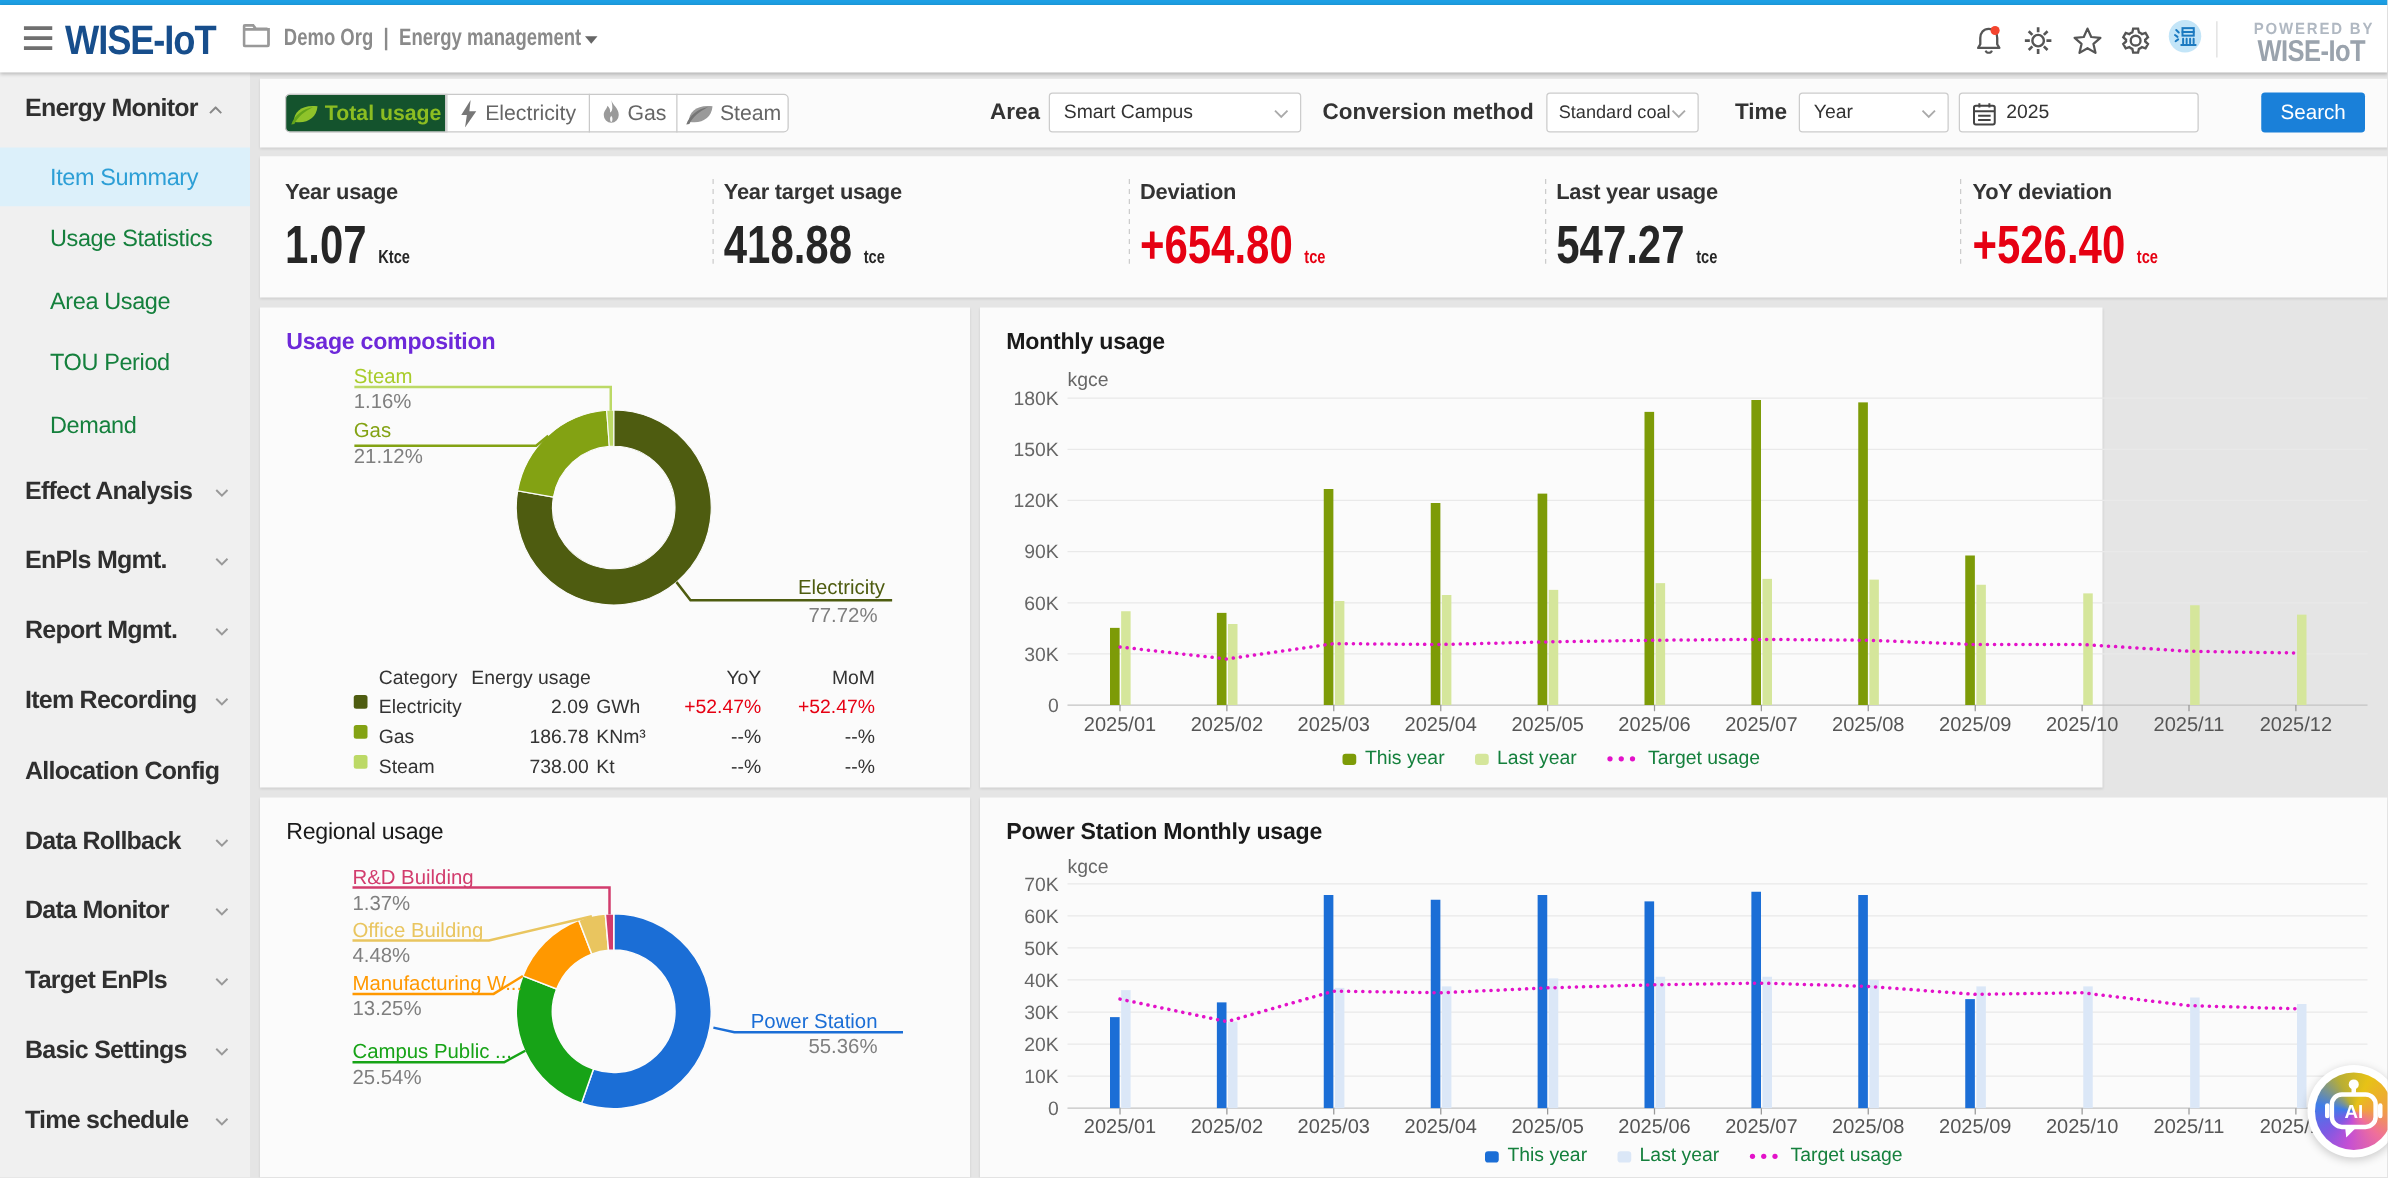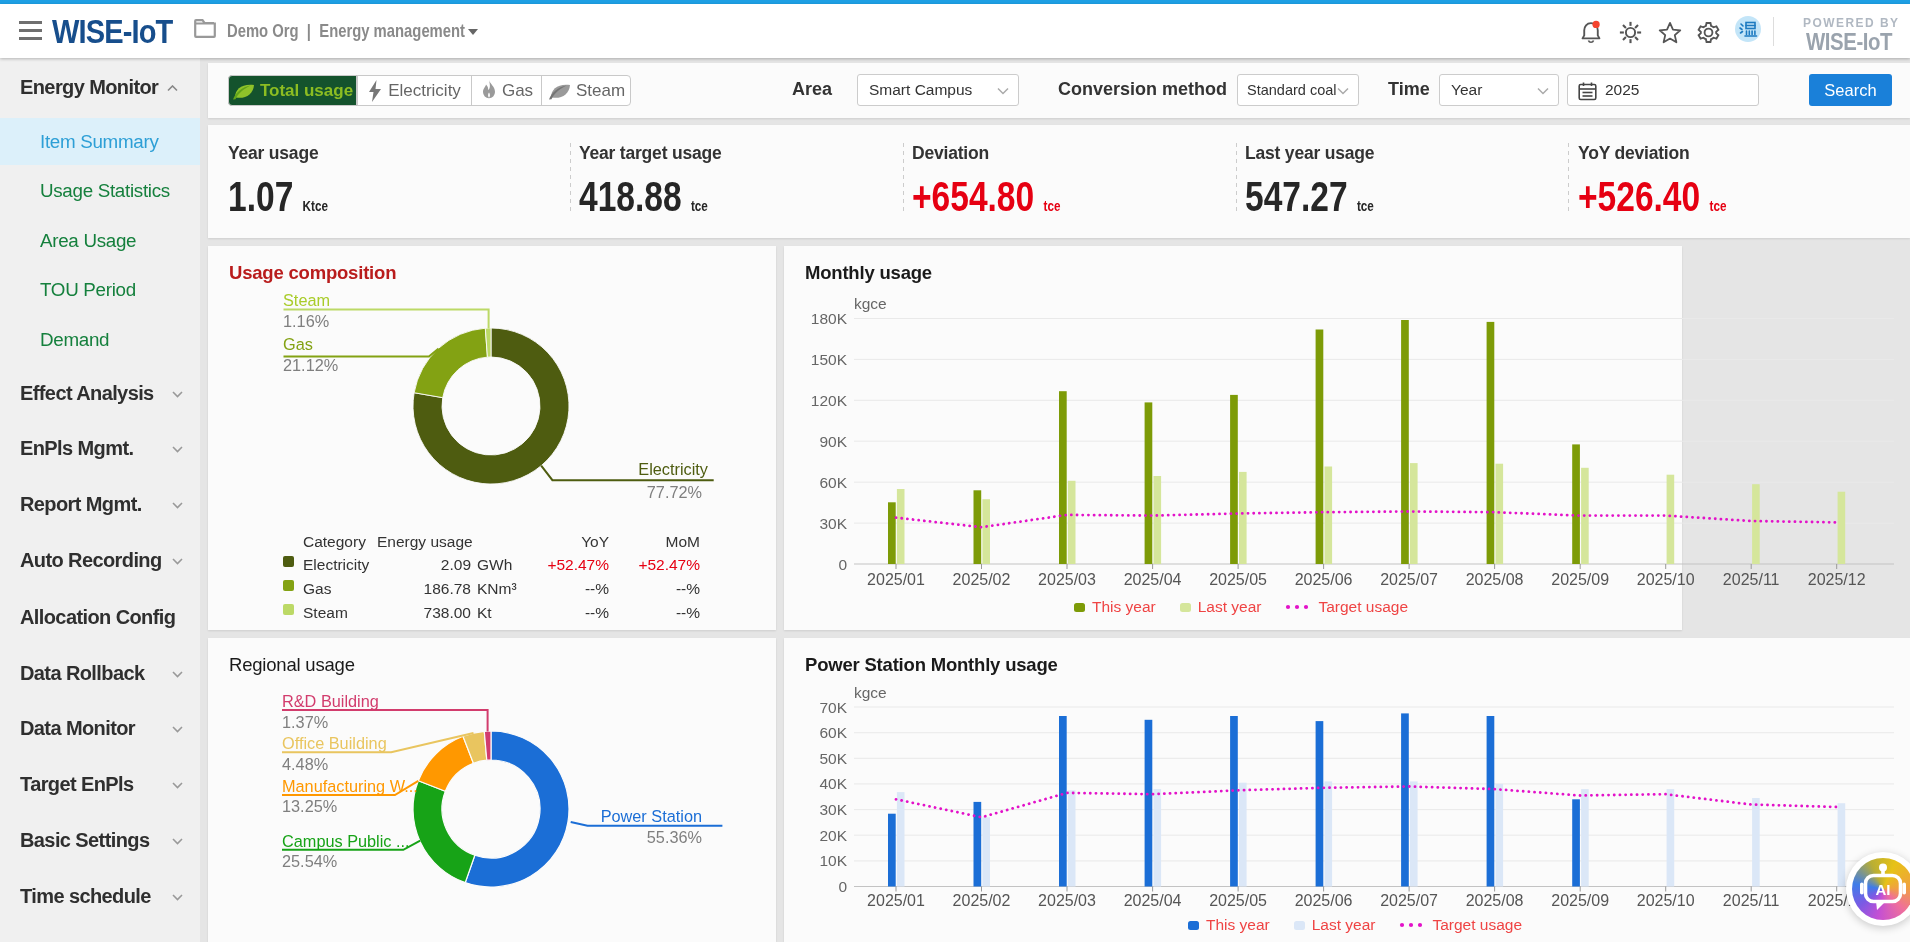--- a/index.html
+++ b/index.html
@@ -1,21 +1,21 @@
 <!DOCTYPE html>
 <html><head><meta charset="utf-8">
 <style>
 * { margin:0; padding:0; box-sizing:border-box; }
 body { width:1910px; height:942px; overflow:hidden; background:#e5e5e5;
   font-family:"Liberation Sans",sans-serif; position:relative; }
 .abs { position:absolute; }
 .card { position:absolute; background:#fbfbfb; box-shadow:0 1px 2px rgba(0,0,0,0.10); }
 .legend { position:absolute; left:8px; width:100%; display:flex; justify-content:center; align-items:center; }
 .lg-sq { width:11px; height:9px; border-radius:2.5px; display:inline-block; }
-.lg-t { font-size:15.5px; color:#ef4444; margin-left:7px; }
+.lg-t { font-size:15.5px; color:#15803d; margin-left:7px; }
 .sel { position:absolute; height:32px; background:#fff; border:1px solid #ccc; border-radius:3px;
   font-size:15.5px; color:#333; line-height:30px; padding-left:11px; }
 .sel .chev { position:absolute; right:9px; top:12px; }
 .flabel { position:absolute; font-size:18px; font-weight:bold; color:#333; top:16px; }
 .kpi-l { position:absolute; font-size:17.5px; font-weight:600; color:#333; top:18px; letter-spacing:-0.2px; }
 .kpi-v { position:absolute; font-size:43px; font-weight:bold; color:#262626; top:47px; letter-spacing:0; transform:scaleX(0.78); transform-origin:0 0; white-space:nowrap;}
 .kpi-u { font-size:15px; font-weight:bold; letter-spacing:0; }
 .red { color:#e60012; }
 .mi { position:absolute; left:0; width:200px; }
 .mi-top { font-size:20px; font-weight:600; color:#2f2f2f; letter-spacing:-0.6px; }
@@ -100,21 +100,21 @@
       <path d="M1,1 L5.5,5.5 L10,1" fill="none" stroke="#999" stroke-width="1.6"></path>
     </svg>
 <div class="mi mi-top" style="top:379px;left:20px">EnPls Mgmt.</div>
 <svg class="abs" style="left:172px;top:388px" width="11" height="7">
       <path d="M1,1 L5.5,5.5 L10,1" fill="none" stroke="#999" stroke-width="1.6"></path>
     </svg>
 <div class="mi mi-top" style="top:435px;left:20px">Report Mgmt.</div>
 <svg class="abs" style="left:172px;top:444px" width="11" height="7">
       <path d="M1,1 L5.5,5.5 L10,1" fill="none" stroke="#999" stroke-width="1.6"></path>
     </svg>
-<div class="mi mi-top" style="top:491px;left:20px">Auto Recording</div>
+<div class="mi mi-top" style="top:491px;left:20px">Item Recording</div>
 <svg class="abs" style="left:172px;top:500px" width="11" height="7">
       <path d="M1,1 L5.5,5.5 L10,1" fill="none" stroke="#999" stroke-width="1.6"></path>
     </svg>
 <div class="mi mi-top" style="top:548px;left:20px">Allocation Config</div>
 <div class="mi mi-top" style="top:604px;left:20px">Data Rollback</div>
 <svg class="abs" style="left:172px;top:613px" width="11" height="7">
       <path d="M1,1 L5.5,5.5 L10,1" fill="none" stroke="#999" stroke-width="1.6"></path>
     </svg>
 <div class="mi mi-top" style="top:659px;left:20px">Data Monitor</div>
 <svg class="abs" style="left:172px;top:668px" width="11" height="7">
@@ -165,21 +165,21 @@
 <div class="abs" style="left:334px;top:12px;width:89px;height:31px;display:flex;align-items:center;justify-content:center">
       <span style="margin-right:4px;display:flex">
         <svg width="24" height="20" viewBox="0 0 24 20">
 <path d="M3,16.5 C3,8 10,2.5 22,4 C21.5,12.5 14.5,17.5 6,16.8 Z" fill="#9a9a9a"></path>
 <path d="M1,18.5 C3.5,11.5 10,6 18.5,4.5 C11,8.5 6,12.5 3.5,18.2 Z" fill="#757575"></path>
 </svg>
       </span>
       <span style="font-size:17px;color:#666">Steam</span>
     </div>
 <div class="flabel" style="left:584px">Area</div>
-<div class="sel" style="left:649px;top:11px;width:162px">Smart Campus<svg class="chev" width="12" height="8">
+<div class="sel" style="left:631px;top:11px;width:202px">Smart Campus<svg class="chev" width="12" height="8">
         <path d="M1,1.5 L6,6.5 L11,1.5" fill="none" stroke="#aaa" stroke-width="1.5"></path>
       </svg></div>
 <div class="flabel" style="left:850px">Conversion method</div>
 <div class="sel" style="left:1029px;top:11px;width:122px;font-size:14.5px;padding-left:9px">Standard coal<svg class="chev" width="12" height="8">
         <path d="M1,1.5 L6,6.5 L11,1.5" fill="none" stroke="#aaa" stroke-width="1.5"></path>
       </svg></div>
 <div class="flabel" style="left:1180px">Time</div>
 <div class="sel" style="left:1231px;top:11px;width:120px">Year<svg class="chev" width="12" height="8">
         <path d="M1,1.5 L6,6.5 L11,1.5" fill="none" stroke="#aaa" stroke-width="1.5"></path>
       </svg></div>
@@ -205,21 +205,21 @@
 <div class="kpi-v" style="left:1037px">547.27 <span class="kpi-u">tce</span></div>
 <div class="kpi-l" style="left:1370px">YoY deviation</div>
 <div class="kpi-v red" style="left:1370px">+526.40 <span class="kpi-u">tce</span></div>
 <div class="abs" style="left:362px;top:18px;width:1px;height:68px;background:repeating-linear-gradient(180deg,#ccc 0 4px,transparent 4px 8px)"></div>
 <div class="abs" style="left:695px;top:18px;width:1px;height:68px;background:repeating-linear-gradient(180deg,#ccc 0 4px,transparent 4px 8px)"></div>
 <div class="abs" style="left:1027.5px;top:18px;width:1px;height:68px;background:repeating-linear-gradient(180deg,#ccc 0 4px,transparent 4px 8px)"></div>
 <div class="abs" style="left:1360px;top:18px;width:1px;height:68px;background:repeating-linear-gradient(180deg,#ccc 0 4px,transparent 4px 8px)"></div>
 </div>
 
 <div class="card" style="left:208px;top:246px;width:568px;height:384px">
-  <div class="abs" style="left:21px;top:16px;font-size:18.5px;font-weight:bold;color:#b91c1c;letter-spacing:-0.2px">Usage composition</div>
+  <div class="abs" style="left:21px;top:16px;font-size:18.5px;font-weight:bold;color:#6d28d9;letter-spacing:-0.2px">Usage composition</div>
   <svg class="abs" style="left:0;top:0" width="568" height="384">
 <path d="M283.00,82.00 A78,78 0 1 1 206.14,146.73 L234.71,151.67 A49,49 0 1 0 283.00,111.00 Z" fill="#4e5c10" stroke="#fbfbfb" stroke-width="0.9"></path>
 <path d="M206.14,146.73 A78,78 0 0 1 277.32,82.21 L279.43,111.13 A49,49 0 0 0 234.71,151.67 Z" fill="#83a213" stroke="#fbfbfb" stroke-width="0.9"></path>
 <path d="M277.32,82.21 A78,78 0 0 1 283.00,82.00 L283.00,111.00 A49,49 0 0 0 279.43,111.13 Z" fill="#bcd966" stroke="#fbfbfb" stroke-width="0.9"></path>
     <polyline points="75.5,63.5 280.6,63.5 280.6,82.5" fill="none" stroke="#bcd966" stroke-width="2"></polyline>
     <polyline points="75.5,110.5 220.9,110.5 230.6,102.6" fill="none" stroke="#83a213" stroke-width="2"></polyline>
     <polyline points="333.2,219.7 344.4,234.2 505.7,234.2" fill="none" stroke="#4e5c10" stroke-width="2"></polyline>
     <text x="75" y="60" font-size="16.3" fill="#a9cc2a">Steam</text>
     <text x="75" y="80.5" font-size="16.3" fill="#7f7f7f">1.16%</text>
     <text x="75" y="103.5" font-size="16.3" fill="#83a213">Gas</text>

